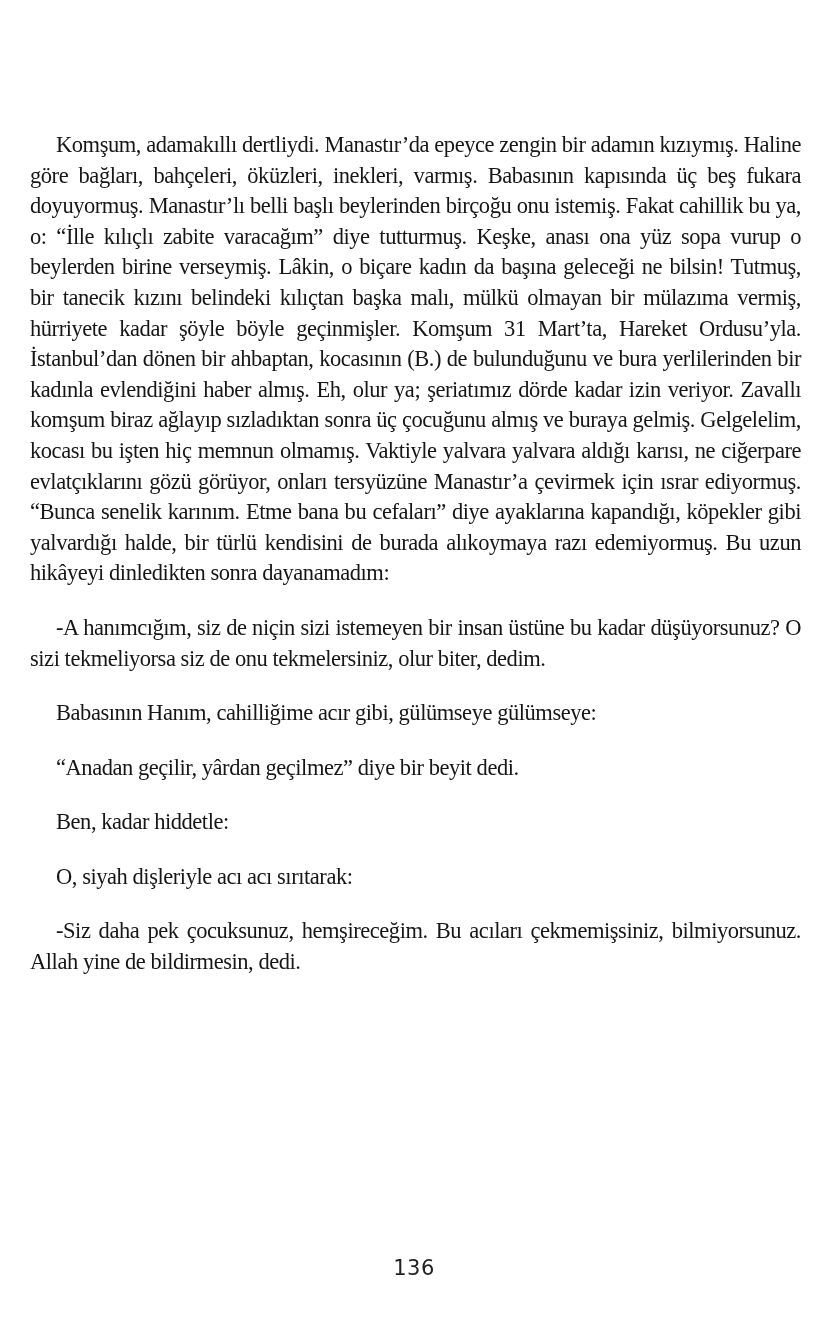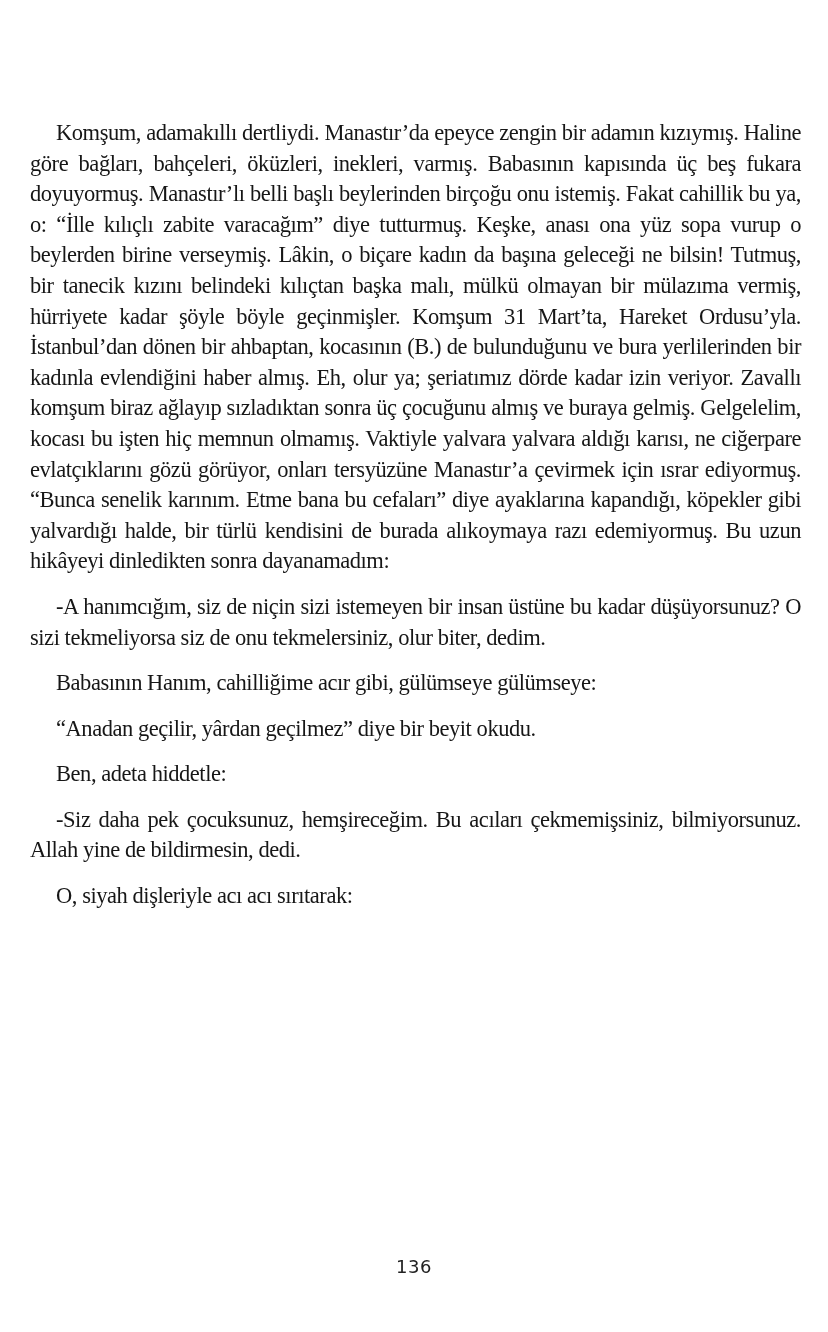--- a/index.html
+++ b/index.html
@@ -24,41 +24,41 @@
     .para {
       margin: 0;
       font-size: 22.5px;
       line-height: 30.6px;
       text-align: justify;
       text-indent: 26px;
       letter-spacing: -0.45px;
       word-spacing: 0px;
     }
     .para + .para {
-      margin-top: 15px;
+      margin-top: 24px;
     }
-    .para.first { margin-top: 0; }
+    .para.first { margin-top: 12px; }
     .page-number {
       position: absolute;
       left: 0;
       width: 828px;
       top: 1256px;
       text-align: center;
       font-family: "DejaVu Sans", "Liberation Sans", sans-serif;
-      font-size: 18px;
+      font-size: 21px;
       color: #222222;
       letter-spacing: 0.5px;
     }
   </style>
 </head>
 <body>
 
 <main class="page-body">
   <p class="para first">Komşum, adamakıllı dertliydi. Manastır’da epeyce zengin bir adamın kızıymış. Haline göre bağları, bahçeleri, öküzleri, inekleri, varmış. Babasının kapısında üç beş fukara doyuyormuş. Manastır’lı belli başlı beylerinden birçoğu onu istemiş. Fakat cahillik bu ya, o: “İlle kılıçlı zabite varacağım” diye tutturmuş. Keşke, anası ona yüz sopa vurup o beylerden birine verseymiş. Lâkin, o biçare kadın da başına geleceği ne bilsin! Tutmuş, bir tanecik kızını belindeki kılıçtan başka malı, mülkü olmayan bir mülazıma vermiş, hürriyete kadar şöyle böyle geçinmişler. Komşum 31 Mart’ta, Hareket Ordusu’yla. İstanbul’dan dönen bir ahbaptan, kocasının (B.) de bulunduğunu ve bura yerlilerinden bir kadınla evlendiğini haber almış. Eh, olur ya; şeriatımız dörde kadar izin veriyor. Zavallı komşum biraz ağlayıp sızladıktan sonra üç çocuğunu almış ve buraya gelmiş. Gelgelelim, kocası bu işten hiç memnun olmamış. Vaktiyle yalvara yalvara aldığı karısı, ne ciğerpare evlatçıklarını gözü görüyor, onları tersyüzüne Manastır’a çevirmek için ısrar ediyormuş. “Bunca senelik karınım. Etme bana bu cefaları” diye ayaklarına kapandığı, köpekler gibi yalvardığı halde, bir türlü kendisini de burada alıkoymaya razı edemiyormuş. Bu uzun hikâyeyi dinledikten sonra dayanamadım:</p>
   <p class="para">-A hanımcığım, siz de niçin sizi istemeyen bir insan üstüne bu kadar düşüyorsunuz? O sizi tekmeliyorsa siz de onu tekmelersiniz, olur biter, dedim.</p>
   <p class="para">Babasının Hanım, cahilliğime acır gibi, gülümseye gülümseye:</p>
-  <p class="para">“Anadan geçilir, yârdan geçilmez” diye bir beyit okudu.</p>
-  <p class="para">Ben, adeta hiddetle:</p>
+  <p class="para">“Anadan geçilir, yârdan geçilmez” diye bir beyit dedi.</p>
+  <p class="para">Ben, kadar hiddetle:</p>
+  <p class="para">O, siyah dişleriyle acı acı sırıtarak:</p>
   <p class="para">-Siz daha pek çocuksunuz, hemşireceğim. Bu acıları çekmemişsiniz, bilmiyorsunuz. Allah yine de bildirmesin, dedi.</p>
-  <p class="para">O, siyah dişleriyle acı acı sırıtarak:</p>
 </main>
 
 <div class="page-number">136</div>
 
 </body></html>

